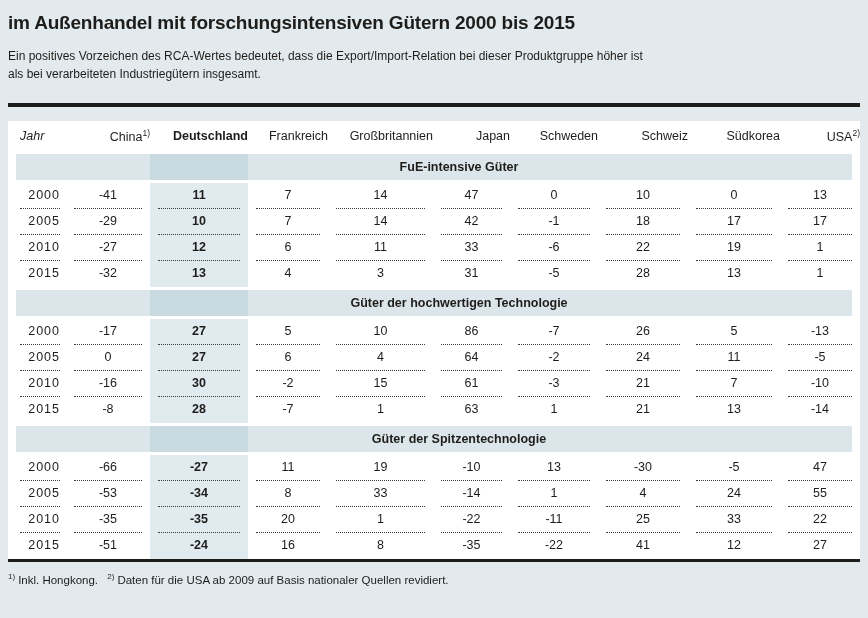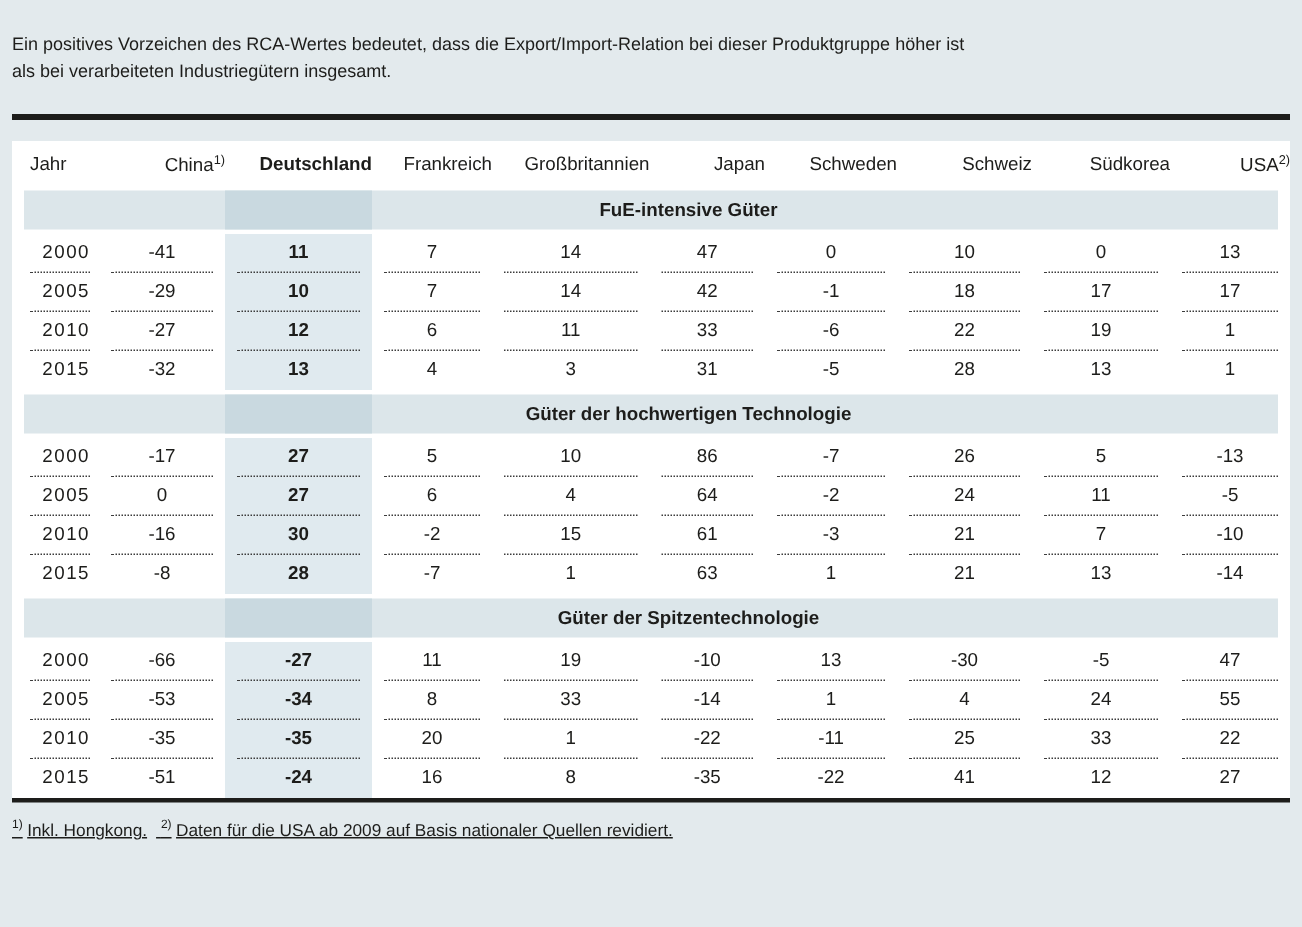--- a/index.html
+++ b/index.html
@@ -14,44 +14,45 @@
     background:var(--page_bg);color:var(--text);
     font-family:"Liberation Sans",sans-serif;
   }
   .page{padding:0 8px;}
   .title{padding-top:9px;font-size:19px;font-weight:700;line-height:27px;letter-spacing:-0.2px;}
   .subtitle{margin-top:11px;font-size:12px;line-height:18px;}
   .rule-top{margin-top:20px;height:4px;background:var(--rule);}
   .table-wrap{margin-top:14px;background:var(--table_bg);}
   table{width:852px;border-collapse:collapse;table-layout:fixed;font-size:12.5px;color:var(--text);}
   th{height:30px;text-align:right;font-weight:400;padding:0;vertical-align:middle;}
-  th.jahr-col{text-align:left;padding-left:12px;}
+  th.jahr-col{text-align:left;padding-left:12px;font-style:italic;}
   th.de-head{font-weight:700;}
   sup{font-size:8.5px;}
   td{padding:0;vertical-align:top;}
   td.de{background:var(--column_highlight);}
   .band-td{padding:3px 0;}
   .band{position:relative;margin:0 8px;height:26px;background:var(--band_bg);}
   .band-hl{position:absolute;left:134px;top:0;width:98px;height:26px;background:var(--band_highlight);}
   .band-label{position:absolute;left:50px;right:0;top:0;line-height:26px;text-align:center;font-weight:700;}
   .v{margin:0 8px;padding:5px 0 6px;text-align:center;line-height:14px;border-bottom:1px dotted var(--dotted);}
   .v.jahr{margin:0 6px 0 12px;text-align:right;letter-spacing:1px;}
   .v.bold{font-weight:700;}
   tr.last .v{border-bottom-color:transparent;}
   .rule-bottom{height:3px;background:var(--rule);}
-  .footnote{margin-top:7px;font-size:11.5px;line-height:15px;text-decoration:underline;}
+  .footnote{margin-top:7px;font-size:11.5px;line-height:15px;}
   .footnote sup{font-size:8px;margin-right:3px;}
   .footnote sup + span{margin-right:6px;}
 </style>
 </head>
 <body>
 
 <div class="page">
 
   <div class="title">
+    <div>im Außenhandel mit forschungsintensiven Gütern 2000 bis 2015</div>
   </div>
 
   <div class="subtitle">
     <div>Ein positives Vorzeichen des RCA-Wertes bedeutet, dass die Export/Import-Relation bei dieser Produktgruppe höher ist</div>
     <div>als bei verarbeiteten Industriegütern insgesamt.</div>
   </div>
 
   <div class="rule-top"></div>
 
   <div class="table-wrap">

